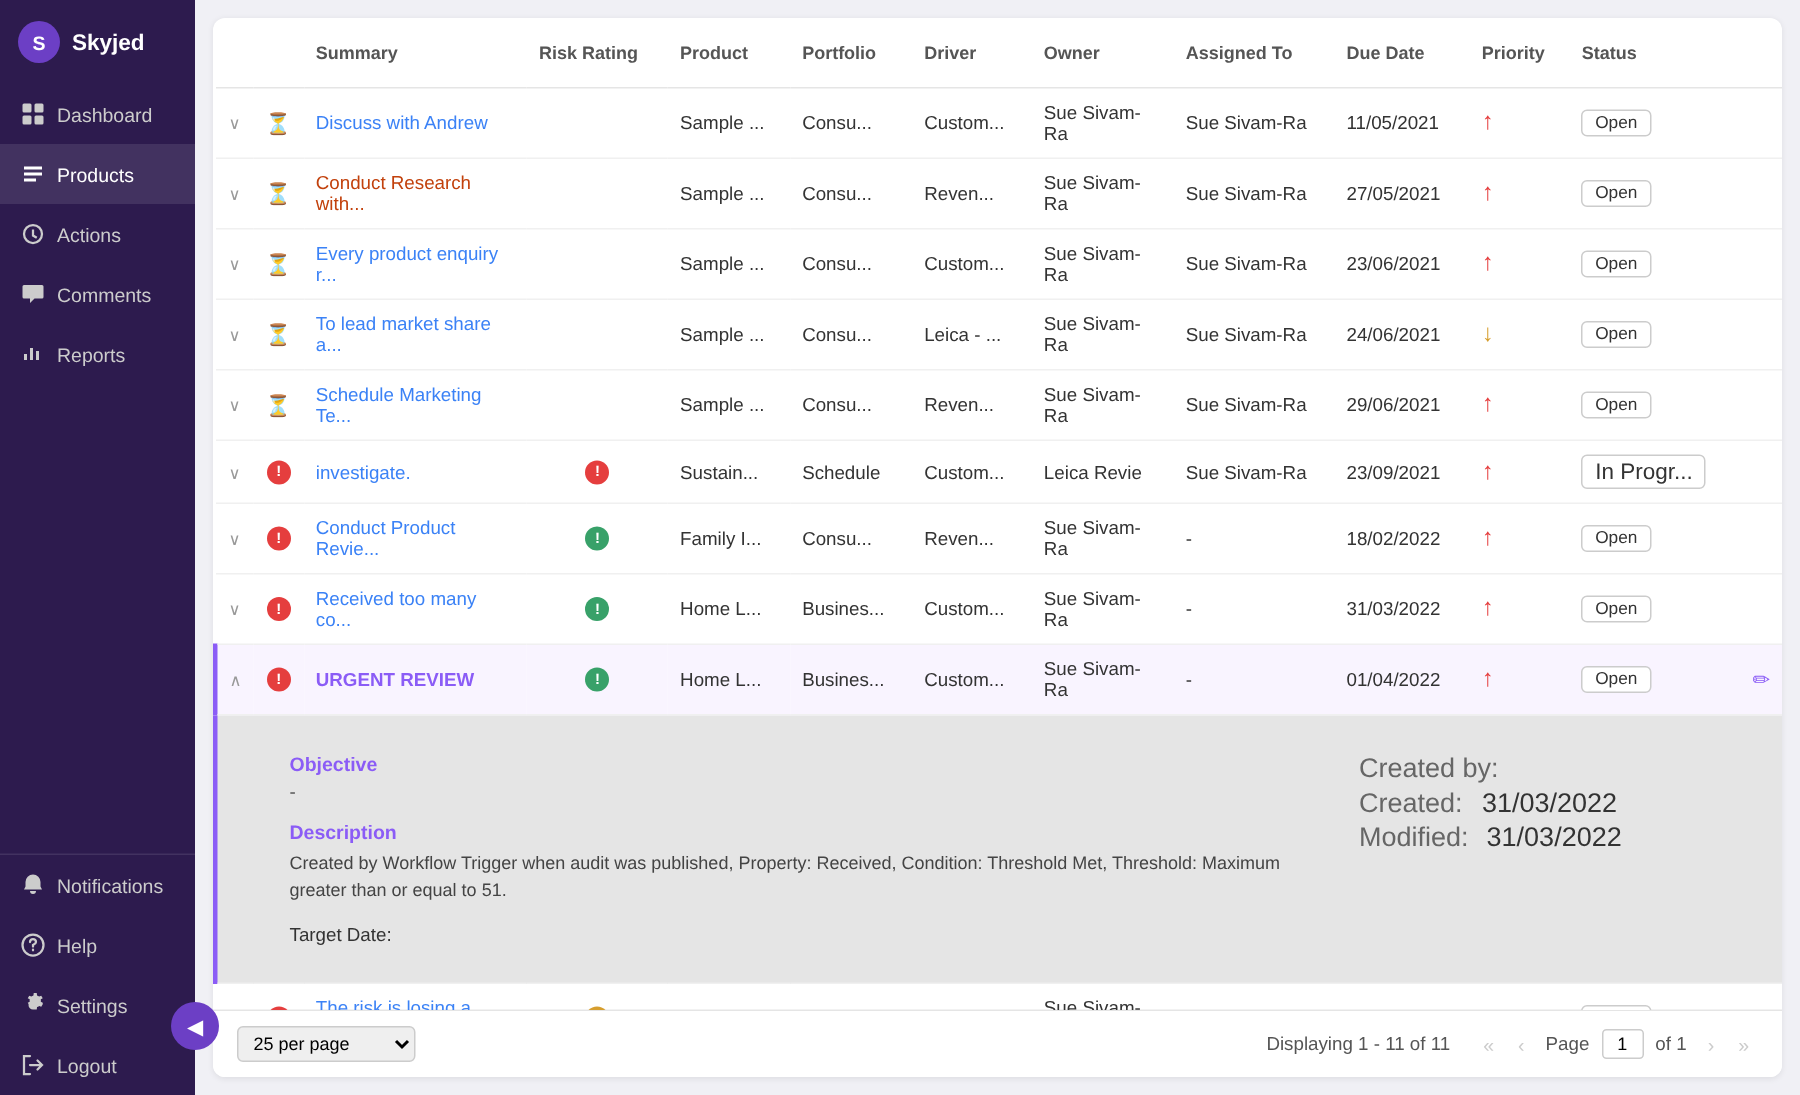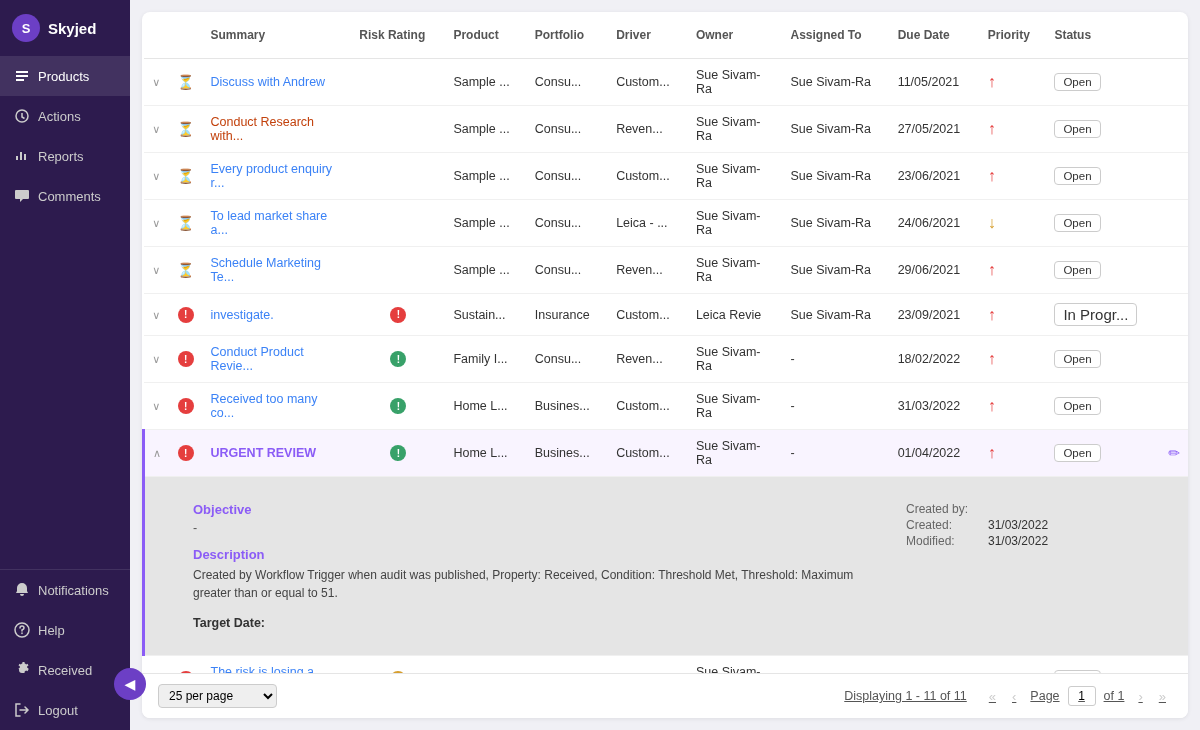--- a/index.html
+++ b/index.html
@@ -104,25 +104,25 @@
     .status-inprog {
       font-size: 15px;
       white-space: nowrap;
     }
     .detail-inner {
       padding: 16px 24px 16px 40px;
       display: flex;
       gap: 40px;
     }
     .detail-left { flex: 1; }
-    .detail-right { min-width: 250px; font-size: 12px; color: #333; }
+    .detail-right { min-width: 250px; font-size: 18px; color: #333; }
     .detail-label { font-weight: 700; font-size: 13px; color: #8b5cf6; margin-bottom: 4px; }
     .detail-desc-label { font-weight: 700; font-size: 13px; color: #8b5cf6; margin-top: 12px; margin-bottom: 4px; }
     .detail-target { margin-top: 14px; font-size: 12.5px; }
-    .detail-target strong { font-weight: 700; }
+    .detail-target strong { font-weight: 400; }
     .meta-row { display: flex; gap: 12px; margin-bottom: 2px; }
     .meta-key { color: #666; min-width: 70px; }
     .meta-val { color: #333; }
 
     .edit-icon { color: #8b5cf6; cursor: pointer; font-size: 14px; }
 
     
     .table-footer {
       display: flex;
       align-items: center;
@@ -190,44 +190,53 @@
 
 <nav class="sidebar">
   <div class="sidebar-logo">
     <div class="logo-circle">
       <span>S</span>
     </div>
     <span>Skyjed</span>
   </div>
 
   <div class="sidebar-nav">
+    <div class="sidebar-item">
+      <svg width="16" height="16" viewBox="0 0 16 16" fill="currentColor">
+        <rect x="1" y="1" width="6" height="6" rx="1"></rect>
+          <rect x="9" y="1" width="6" height="6" rx="1"></rect>
+        <rect x="1" y="9" width="6" height="6" rx="1"></rect>
+          <rect x="9" y="9" width="6" height="6" rx="1"></rect>
+      </svg>
+      <span>Dashboard</span>
+    </div>
     <div class="sidebar-item active">
       <svg width="16" height="16" viewBox="0 0 16 16" fill="currentColor">
         <path d="M2 3h12v2H2zM2 7h12v2H2zM2 11h8v2H2z"></path>
       </svg>
       <span>Products</span>
     </div>
     <div class="sidebar-item">
       <svg width="16" height="16" viewBox="0 0 16 16" fill="currentColor">
         <circle cx="8" cy="8" r="6" stroke="currentColor" stroke-width="1.5" fill="none"></circle>
         <path d="M8 5v4l2.5 1.5" stroke="currentColor" stroke-width="1.5" fill="none"></path>
       </svg>
       <span>Actions</span>
     </div>
     <div class="sidebar-item">
       <svg width="16" height="16" viewBox="0 0 16 16" fill="currentColor">
+        <path d="M2 2h12a1 1 0 011 1v7a1 1 0 01-1 1H9l-3 3v-3H2a1 1 0 01-1-1V3a1 1 0 011-1z"></path>
+      </svg>
+      <span>Comments</span>
+    </div>
+    <div class="sidebar-item">
+      <svg width="16" height="16" viewBox="0 0 16 16" fill="currentColor">
         <path d="M2 12h2V8H2zm4 0h2V4H6zm4 0h2V6h-2z"></path>
       </svg>
       <span>Reports</span>
-    </div>
-    <div class="sidebar-item">
-      <svg width="16" height="16" viewBox="0 0 16 16" fill="currentColor">
-        <path d="M2 2h12a1 1 0 011 1v7a1 1 0 01-1 1H9l-3 3v-3H2a1 1 0 01-1-1V3a1 1 0 011-1z"></path>
-      </svg>
-      <span>Comments</span>
     </div>
   </div>
 
   <div class="sidebar-bottom">
     <div class="sidebar-item">
       <svg width="16" height="16" viewBox="0 0 16 16" fill="currentColor">
         <path d="M8 1a5 5 0 00-5 5v3l-1 2h12l-1-2V6a5 5 0 00-5-5zm0 13a2 2 0 002-2H6a2 2 0 002 2z"></path>
       </svg>
       <span>Notifications</span>
     </div>
@@ -235,21 +244,21 @@
       <svg width="16" height="16" viewBox="0 0 16 16" fill="currentColor">
         <circle cx="8" cy="8" r="7" stroke="currentColor" stroke-width="1.5" fill="none"></circle>
         <path d="M6 6c0-1.1.9-2 2-2s2 .9 2 2-1 1.5-2 2v1m0 2v.5" stroke="currentColor" stroke-width="1.5" fill="none" stroke-linecap="round"></path>
       </svg>
       <span>Help</span>
     </div>
     <div class="sidebar-item">
       <svg width="16" height="16" viewBox="0 0 16 16" fill="currentColor">
         <path d="M8 5a3 3 0 100 6A3 3 0 008 5zm6.5 1.5l-1.3-.7a5.5 5.5 0 000-1.6l1.3-.7-1-1.7-1.4.6a5.5 5.5 0 00-1.4-.8L10.5 0h-2l-.2 1.6a5.5 5.5 0 00-1.4.8L5.5 1.8l-1 1.7 1.3.7a5.5 5.5 0 000 1.6l-1.3.7 1 1.7 1.4-.6c.4.3.9.6 1.4.8L8.5 11h2l.2-1.6c.5-.2 1-.5 1.4-.8l1.4.6 1-1.7z"></path>
       </svg>
-      <span>Received</span>
+      <span>Settings</span>
     </div>
     <div class="sidebar-item">
       <svg width="16" height="16" viewBox="0 0 16 16" fill="currentColor">
         <path d="M6 2H2v12h4M11 5l3 3-3 3M14 8H6" stroke="currentColor" stroke-width="1.5" fill="none" stroke-linecap="round"></path>
       </svg>
       <span>Logout</span>
     </div>
   </div>
 
   <div class="sidebar-toggle">
@@ -386,21 +395,21 @@
           <tr>
     <td style="text-align:center">
       <span class="chevron">∨</span>
     </td>
     <td style="text-align:center"><span class="alert-red">!</span></td>
     <td>
       <a href="#" style="color:#3b82f6;text-decoration:none;">investigate.</a>
     </td>
     <td style="text-align:center"><span class="alert-red">!</span></td>
     <td>Sustain...</td>
-    <td>Insurance</td>
+    <td>Schedule</td>
     <td>Custom...</td>
     <td>Leica Revie</td>
     <td>Sue Sivam-Ra</td>
     <td>23/09/2021</td>
     <td>
       <span class="priority-red">↑</span>
     </td>
     <td><span class="status-badge status-inprog">In Progr...</span></td>
     <td></td>
   </tr>
@@ -523,21 +532,21 @@
 
   <div class="table-footer">
     <div class="per-page-select">
       <select class="per-page">
         <option>10 per page</option>
         <option selected="">25 per page</option>
         <option>50 per page</option>
         <option>100 per page</option>
       </select>
     </div>
-    <div style="display:flex;align-items:center;gap:16px;text-decoration:underline;">
+    <div style="display:flex;align-items:center;gap:16px;">
       <span>Displaying 1 - 11 of 11</span>
       <div class="pagination">
         <button class="page-btn" disabled="">«</button>
         <button class="page-btn" disabled="">‹</button>
         <span style="margin:0 4px;">Page</span>
         <input class="page-input" type="text" value="1" style="">
         <span style="margin:0 4px;">of 1</span>
         <button class="page-btn" disabled="">›</button>
         <button class="page-btn" disabled="">»</button>
       </div>

